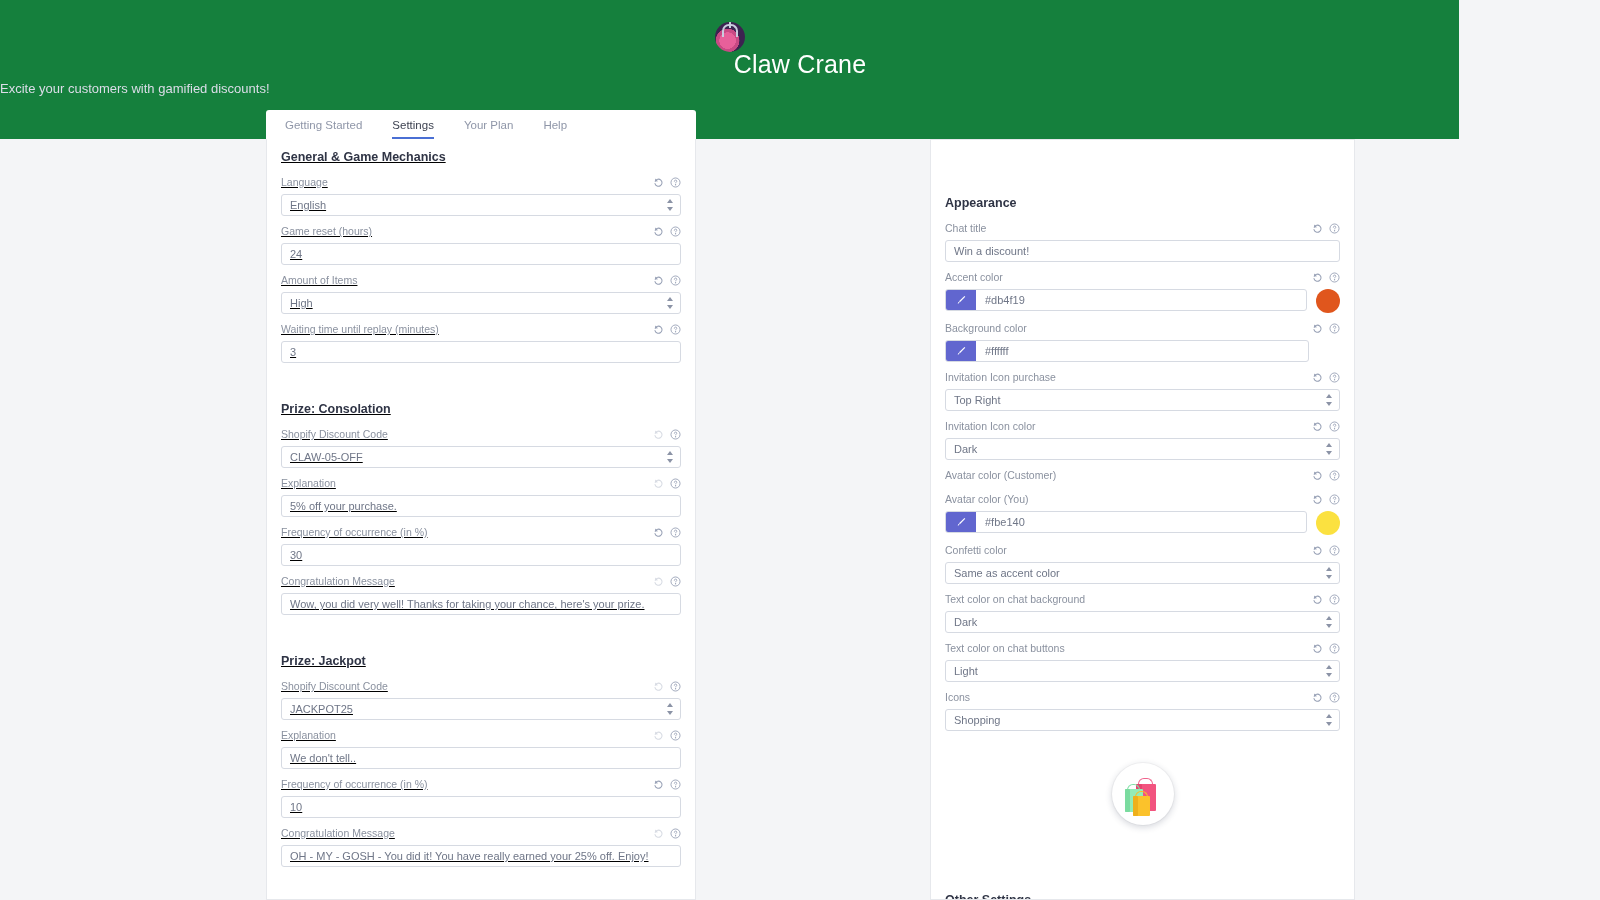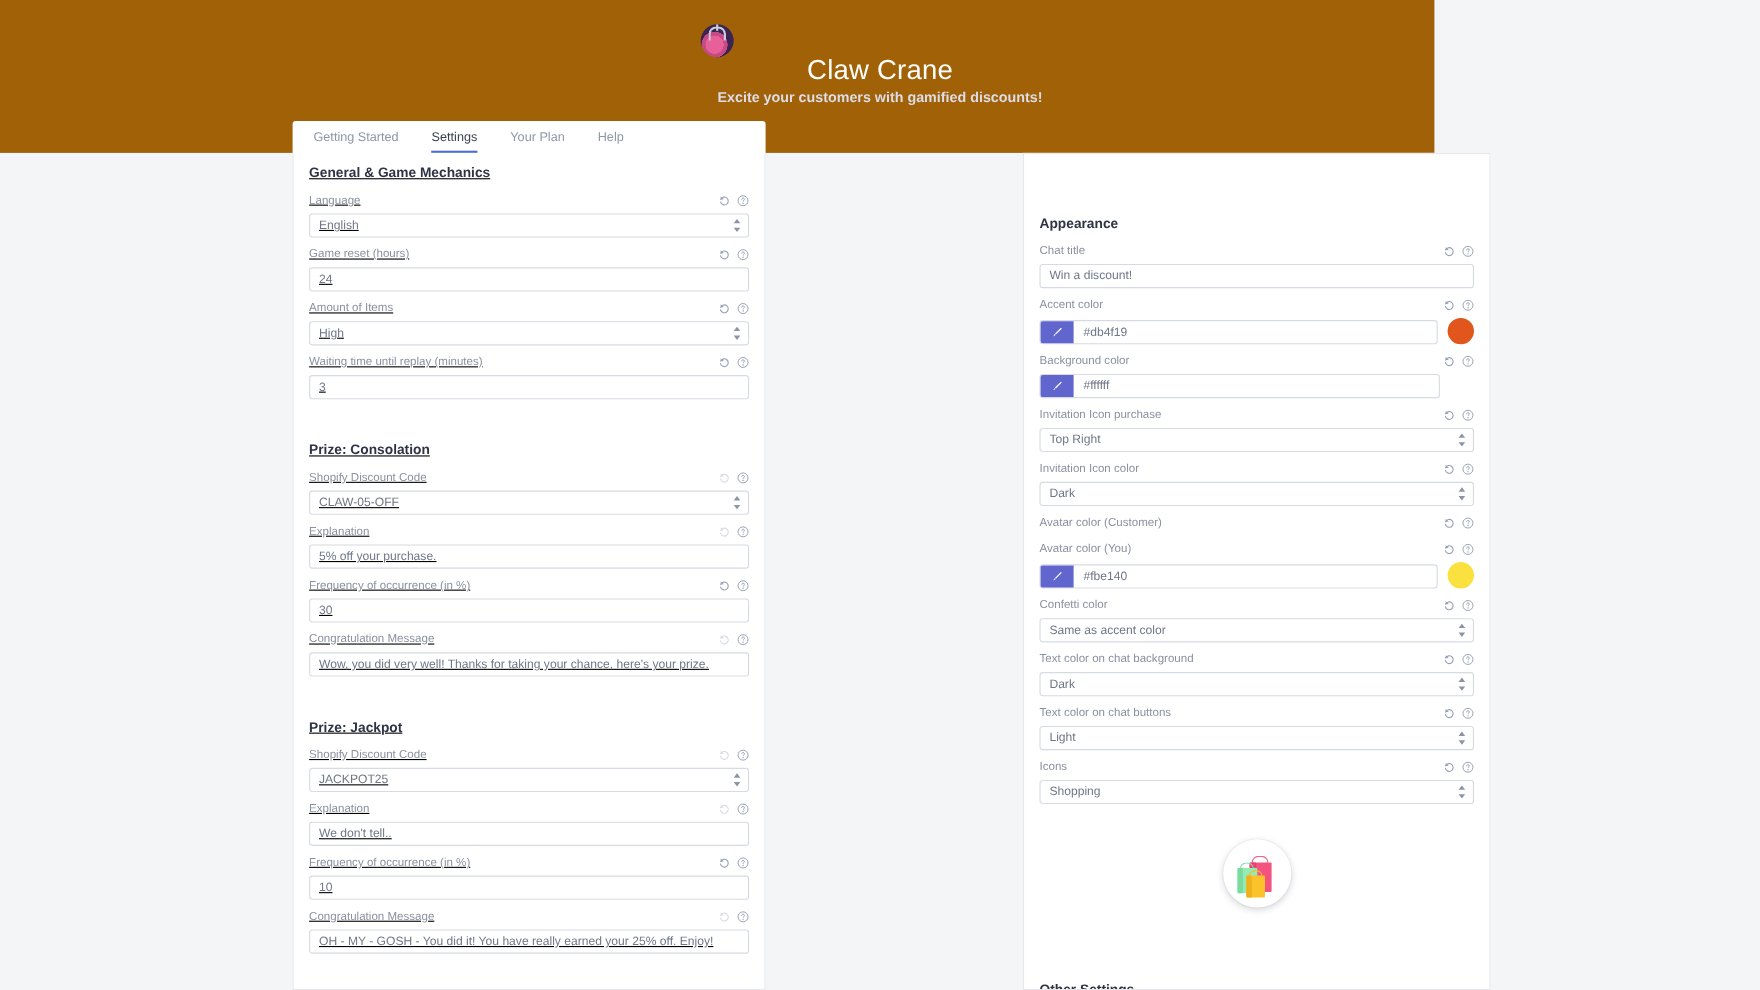--- a/index.html
+++ b/index.html
@@ -6,22 +6,22 @@
   html, body {
     width: 1600px; height: 900px;
     background: #f4f5f7;
     font-family: "Liberation Sans", sans-serif;
     overflow: hidden;
   }
 
   
   .app-header {
     position: absolute; left: 0; top: 0;
-    width: 1304px; height: 139px;
-    background: #a16207;
+    width: 1459px; height: 139px;
+    background: #15803d;
   }
   .logo-badge {
     position: absolute; left: 50%; top: 22px;
     transform: translateX(-50%);
     width: 30px; height: 30px; border-radius: 50%;
     background: radial-gradient(circle at 42% 62%, #e8609a 0 32%, #c84a84 33% 46%, #3c2350 47% 100%);
     overflow: hidden;
   }
   .logo-badge .claw {
     position: absolute; left: 7px; top: 2px;
@@ -33,22 +33,22 @@
     position: absolute; left: 14px; top: 0px;
     width: 2px; height: 6px; background: #c9cede;
   }
   .app-title {
     position: absolute; left: 0; top: 50px; width: 1600px;
     text-align: center; color: #ffffff;
     font-size: 25px; font-weight: 400; letter-spacing: .2px;
   }
   .app-subtitle {
     position: absolute; left: 0; top: 81px; width: 1600px;
-    text-align: center; color: #dcdde9;
-    font-size: 13px; font-weight: 700;
+    color: #dcdde9;
+    font-size: 13px; font-weight: 400;
   }
 
   
   .tabbar {
     position: absolute; left: 266px; top: 110px;
     width: 430px; height: 29px;
     background: #ffffff;
     border-radius: 3px 3px 0 0;
     display: flex; align-items: center;
     padding-left: 19px;
@@ -94,21 +94,21 @@
   }
   .field-label {
     font-size: 10.5px; color: #8a919f; line-height: 17px;
     white-space: nowrap;
   }
   .field-icons { display: flex; align-items: center; gap: 6px; }
 
   .ic { width: 11px; height: 11px; display: block; }
   .ic.dim { opacity: .38; }
 
-  .ctl-row { display: flex; align-items: flex-end; gap: 7px; margin-top: 3px; }
+  .ctl-row { display: flex; align-items: flex-start; gap: 7px; margin-top: 3px; }
 
   .ctl {
     flex: 1 1 auto;
     height: 22px;
     border: 1px solid #d6dae2;
     border-radius: 3px;
     background: #ffffff;
     display: flex; align-items: center;
     padding: 0 8px;
     font-size: 11px; color: #6f7687;

